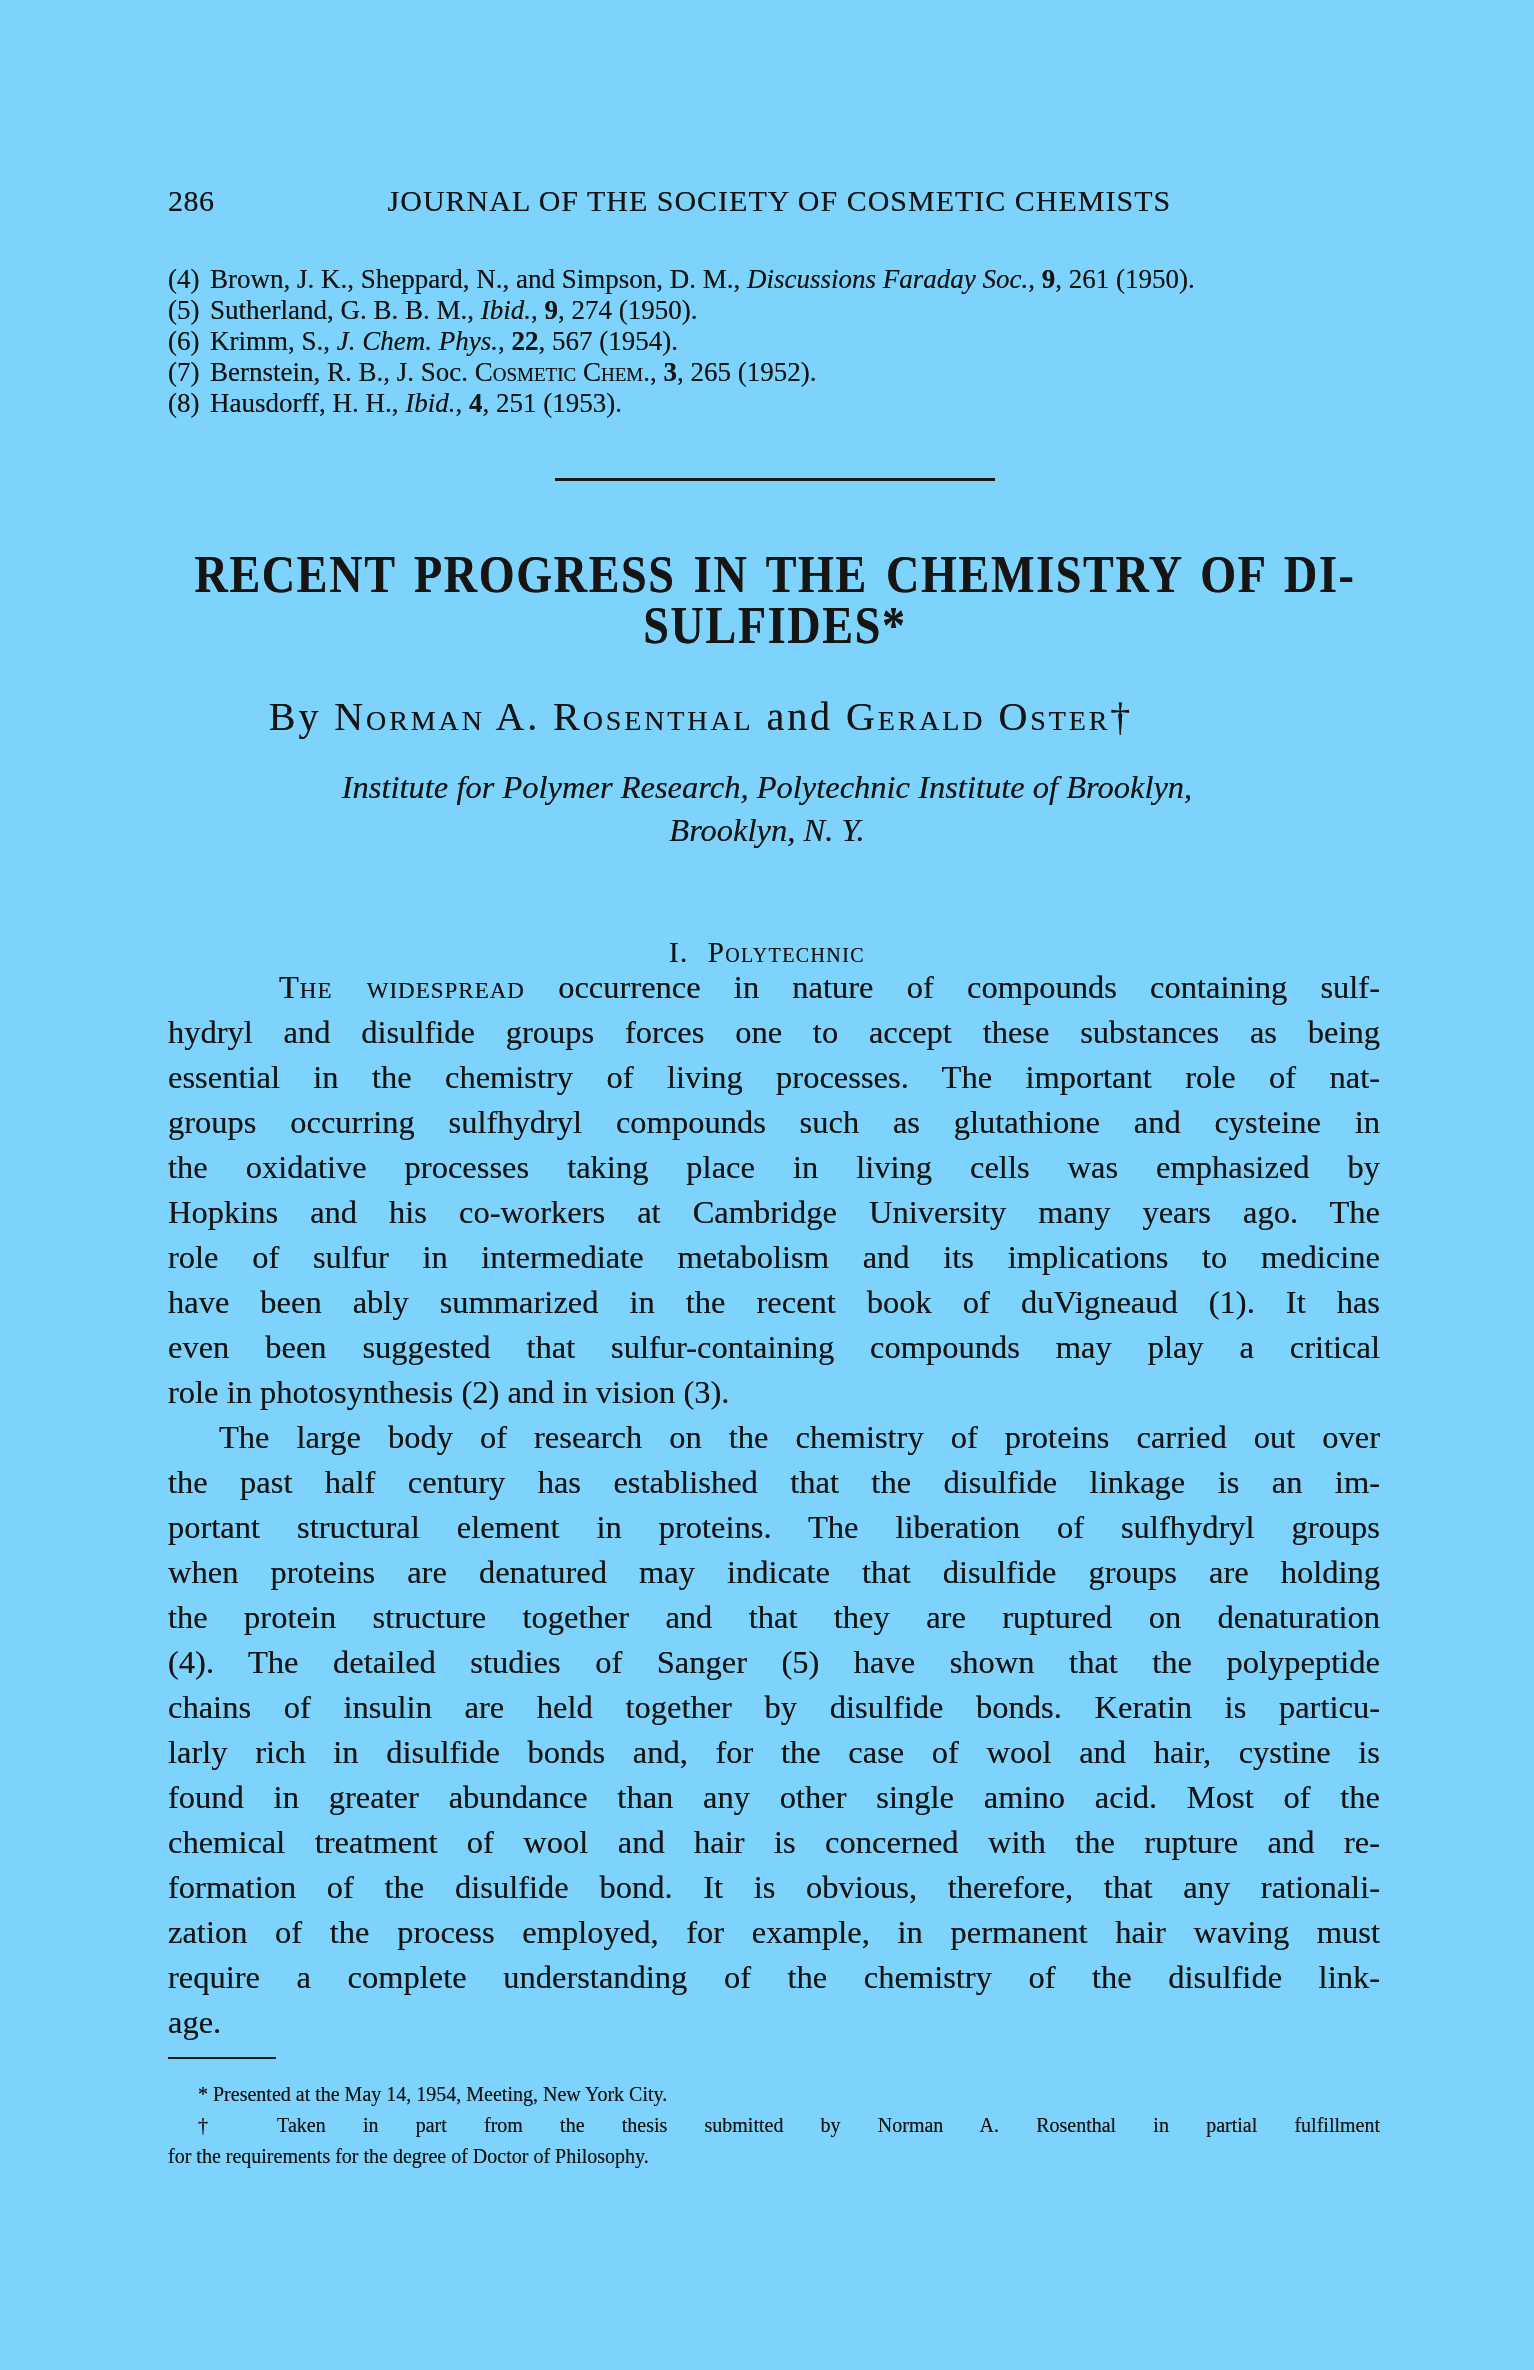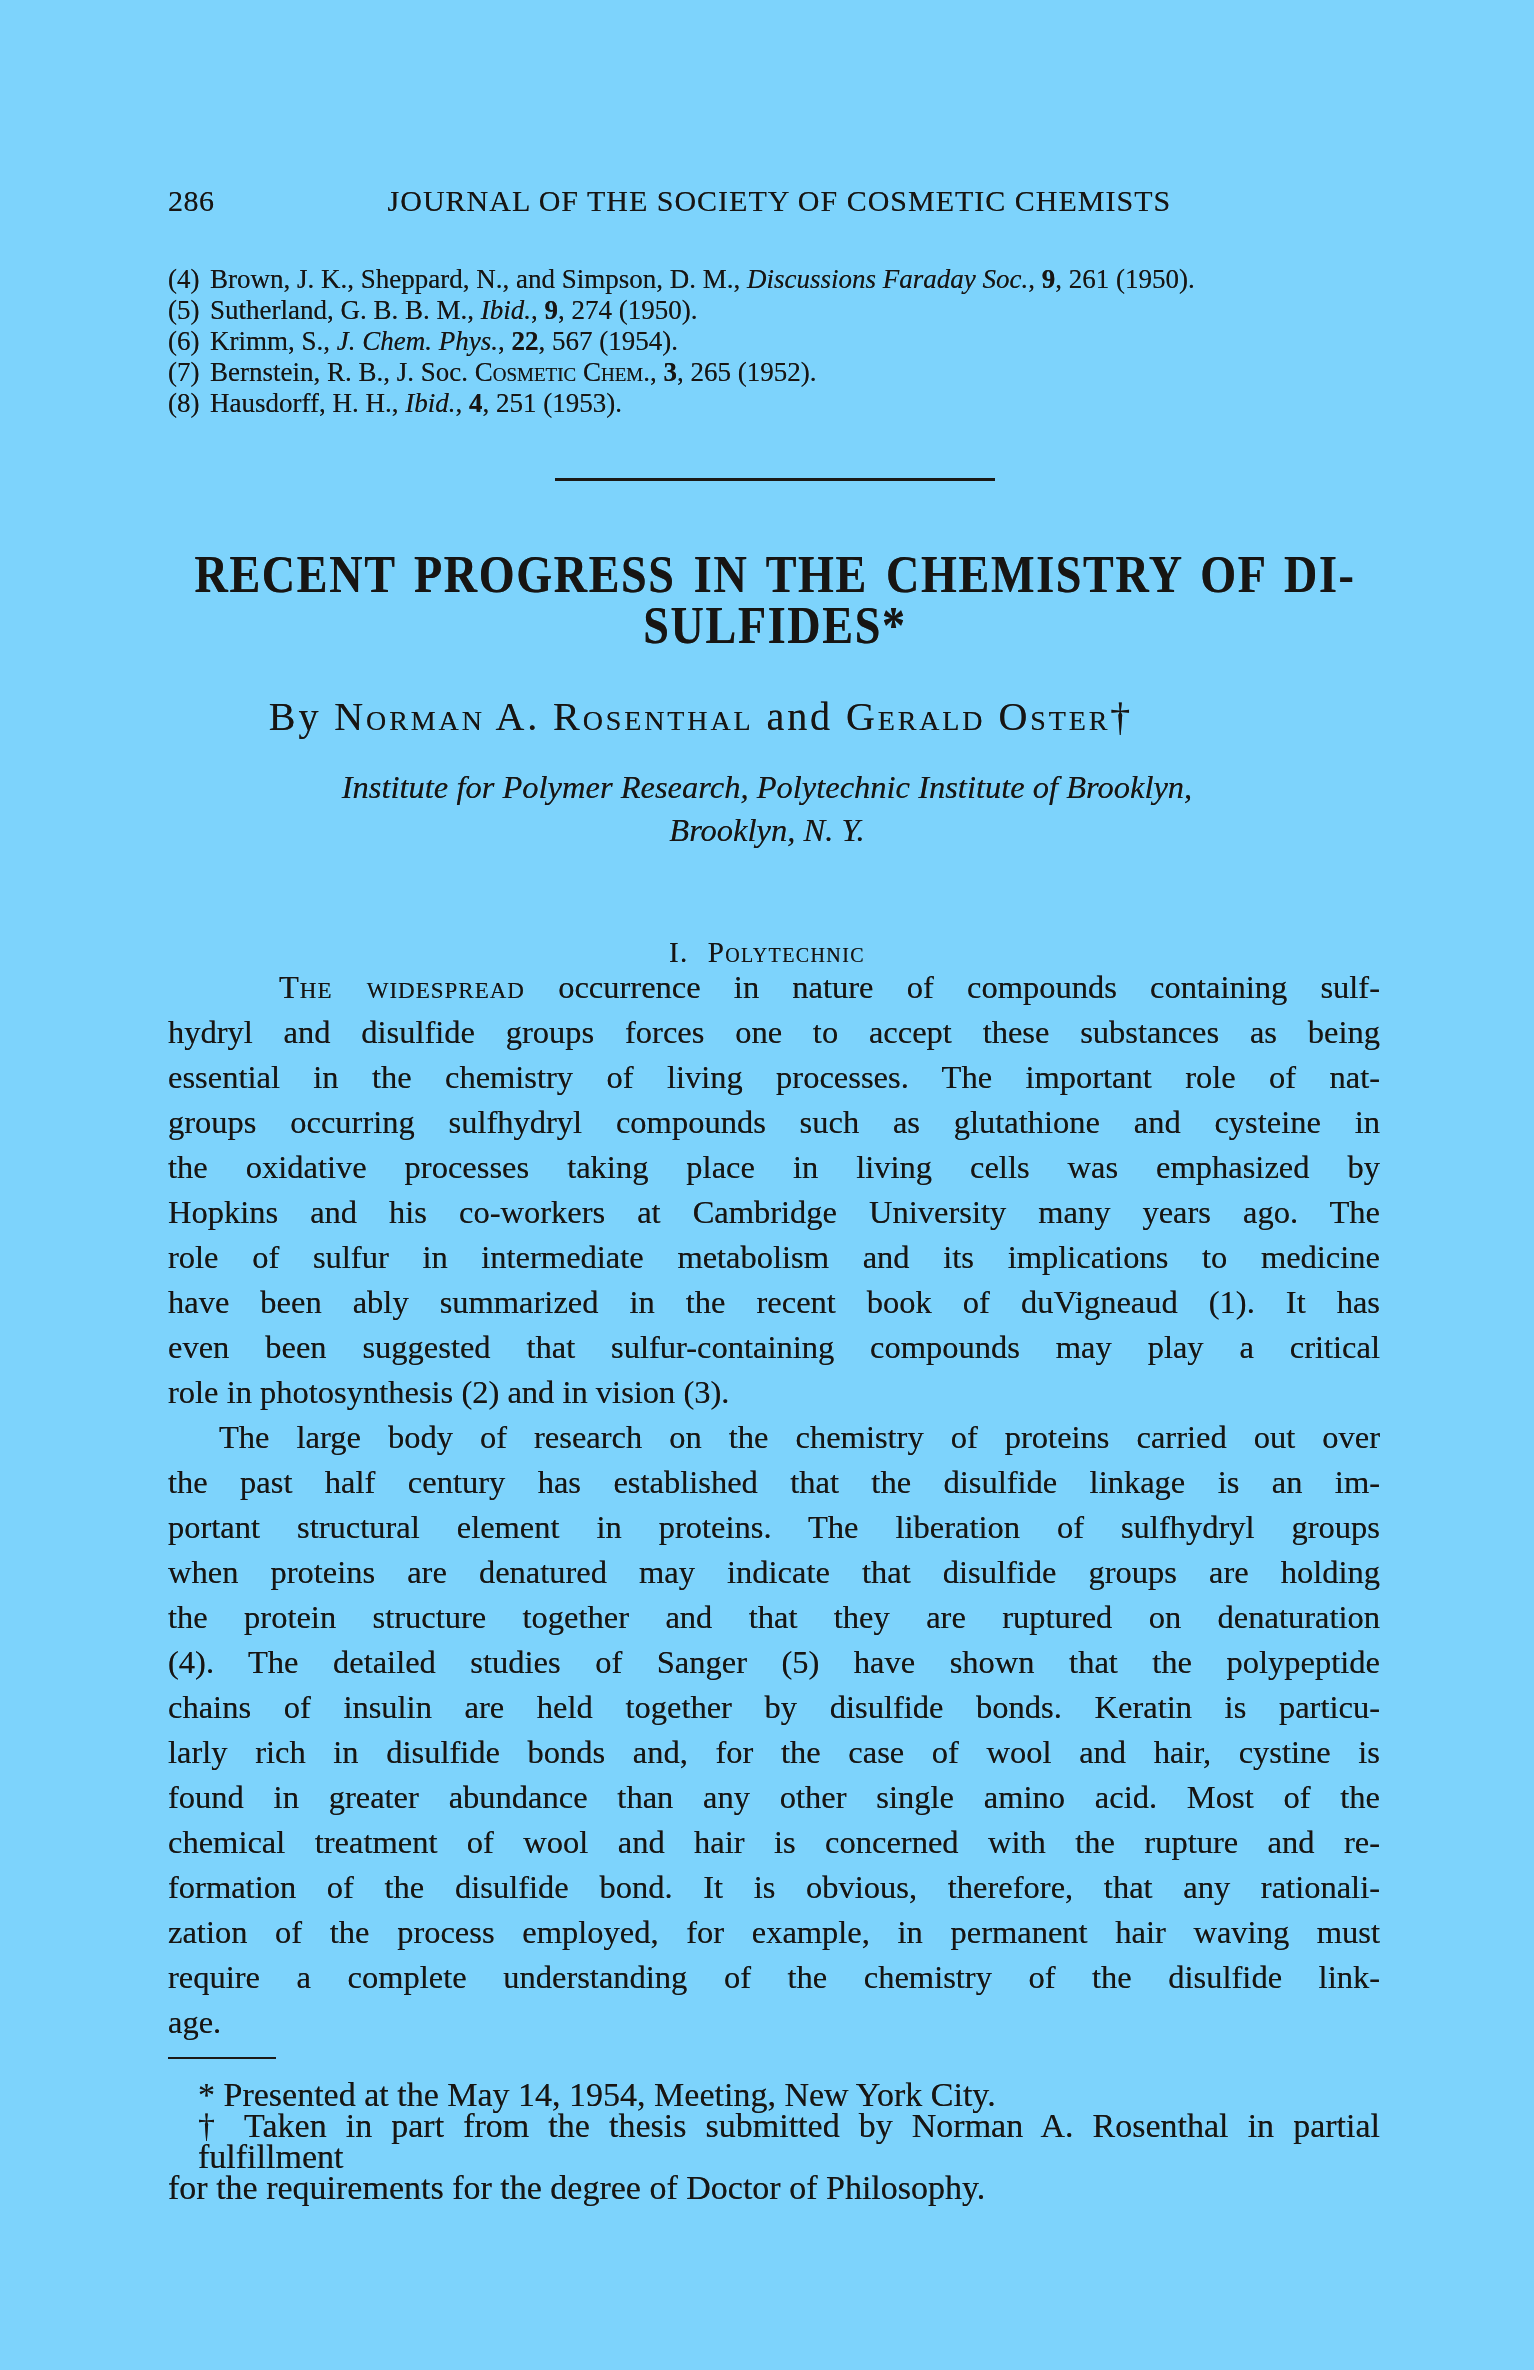--- a/index.html
+++ b/index.html
@@ -87,21 +87,21 @@
   .body-line { text-align: justify; text-align-last: justify; white-space: normal; }
   .body-line.no-just { text-align: left; text-align-last: left; }
 
   
   .footnote-rule {
     position: absolute; top: 2057px; left: 168px;
     width: 108px; height: 1.9px; background: #1b1916;
   }
   .footnotes {
     position: absolute; top: 2079px; left: 168px; width: 1212px;
-    font-size: 34px; line-height: 31px; font-family: Liberation Serif, serif;
+    font-size: 20px; line-height: 31px; font-family: Liberation Serif, serif;
   }
   .fn-line { }
   .fn-indent { padding-left: 30px; }
   .fn-just { text-align: justify; text-align-last: justify; }
 </style>
 </head>
 <body>
 
 <div class="page">
 

